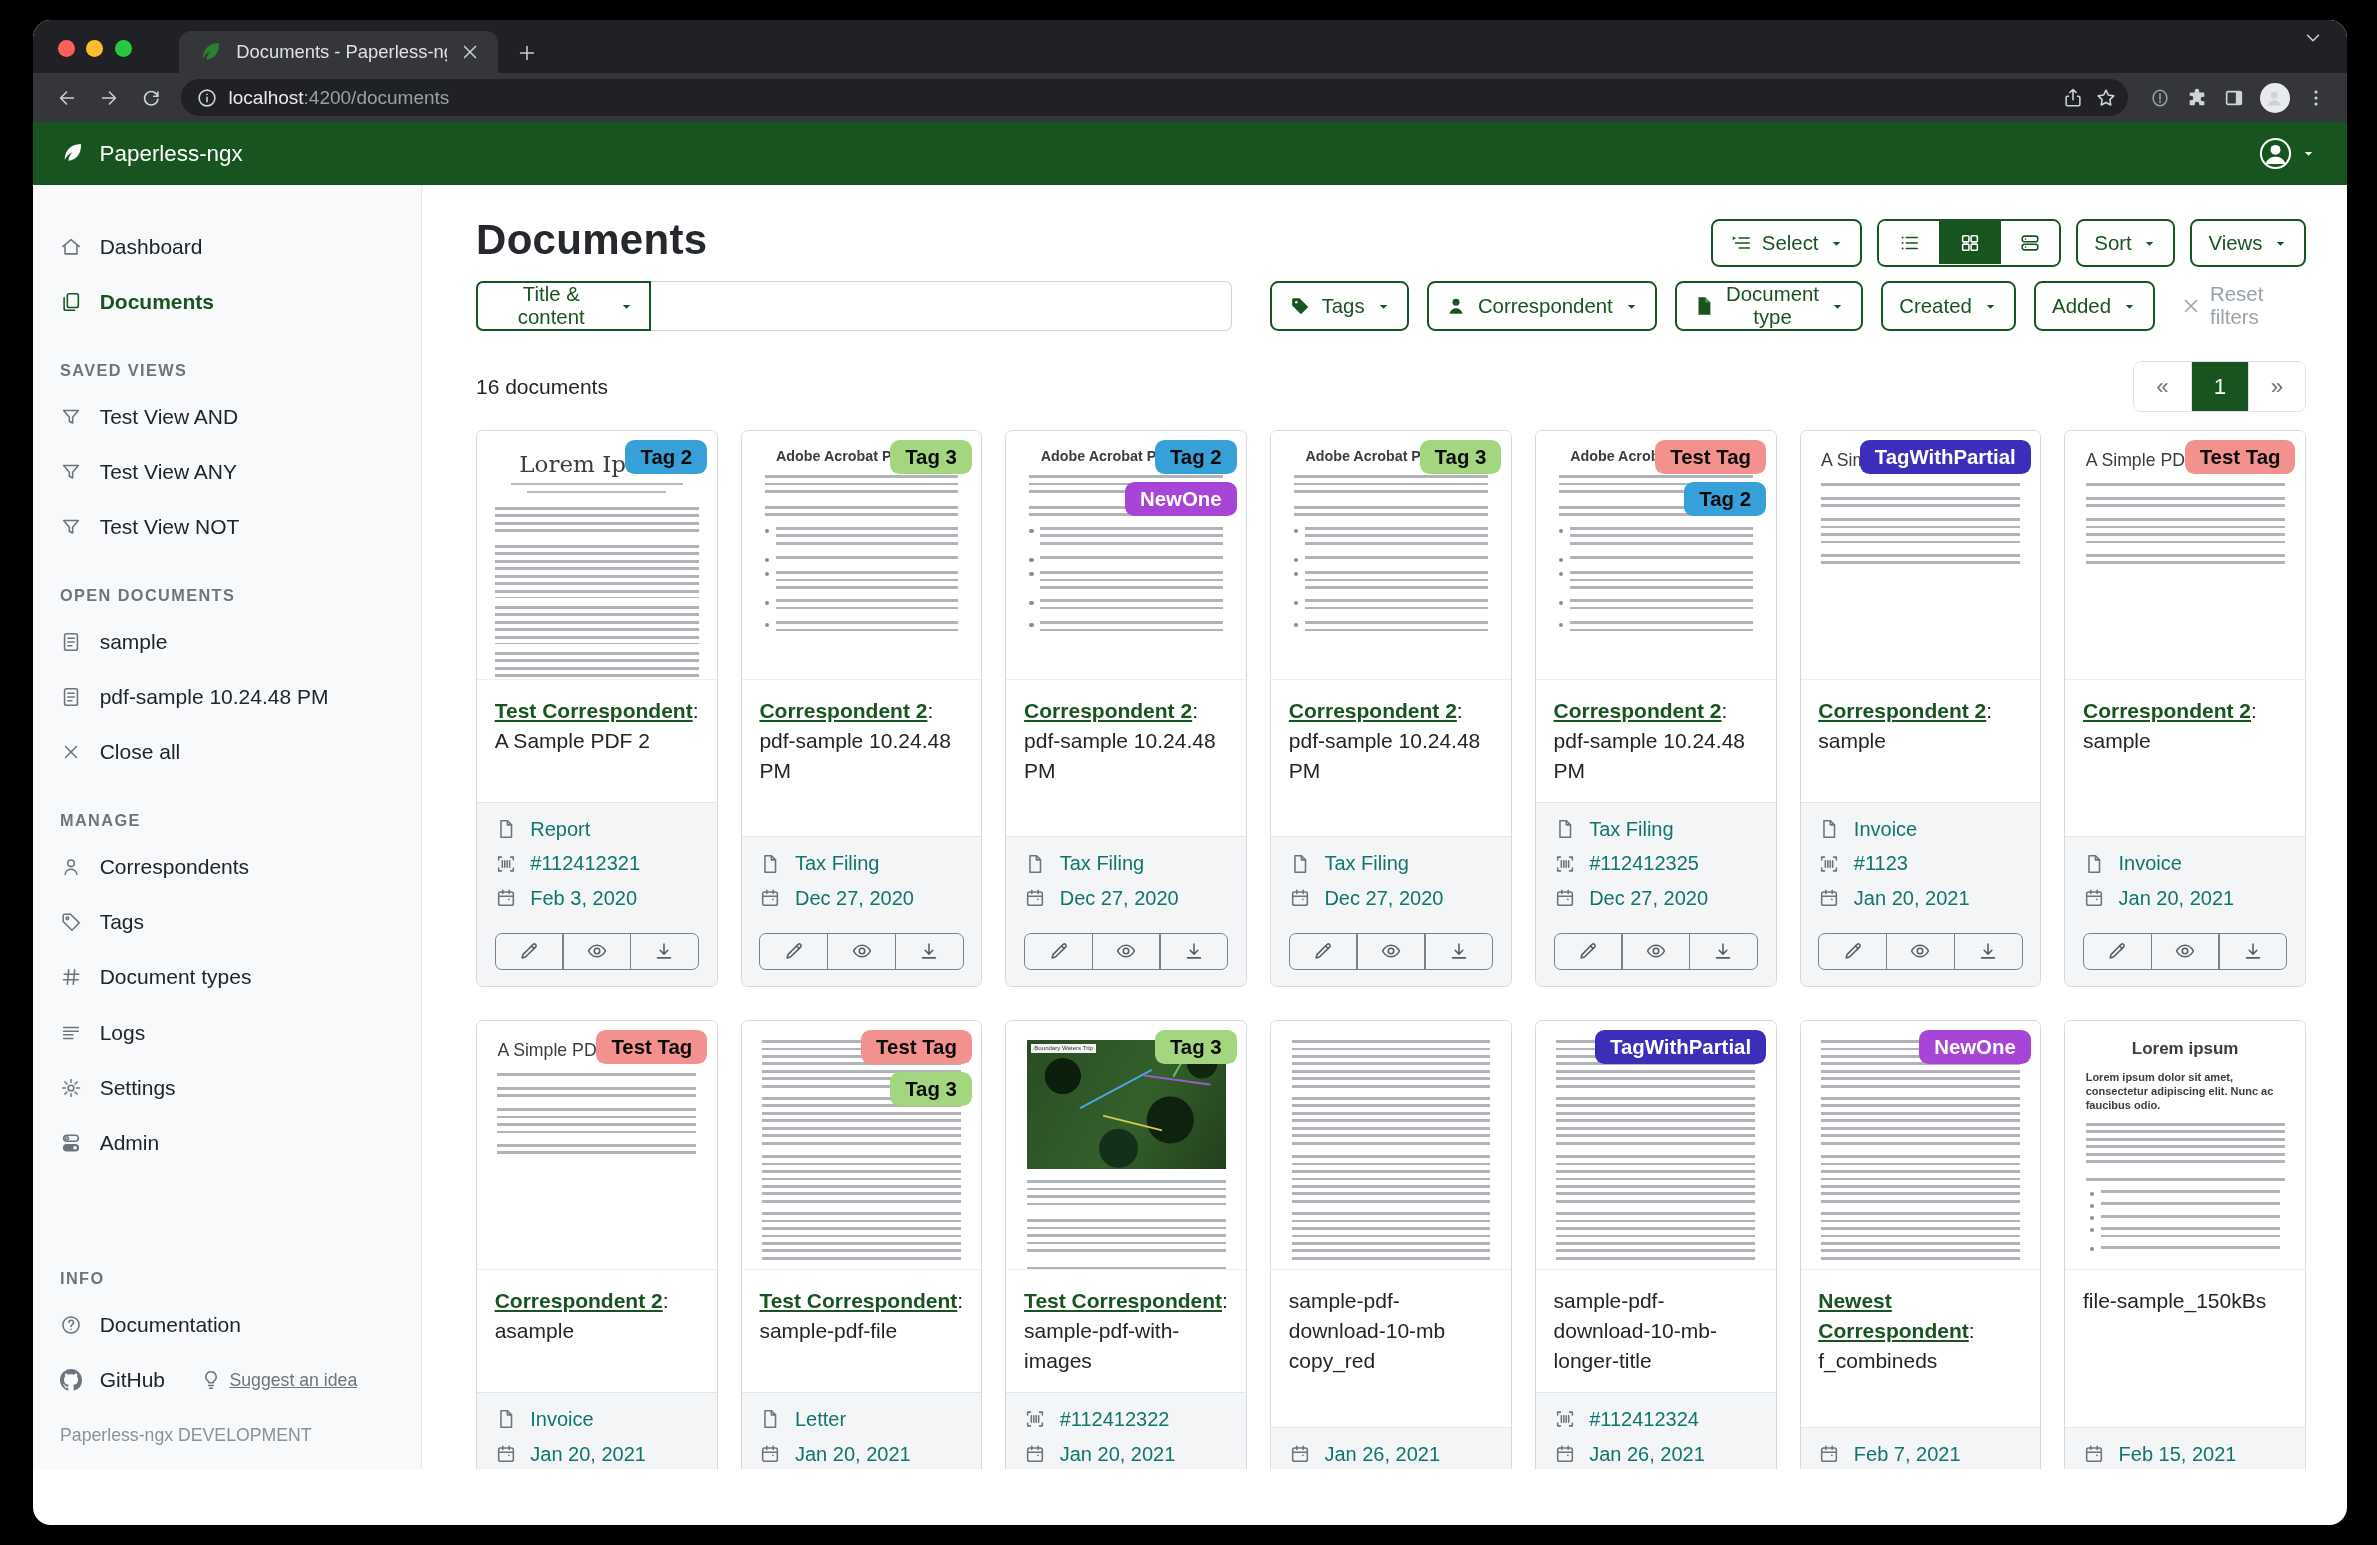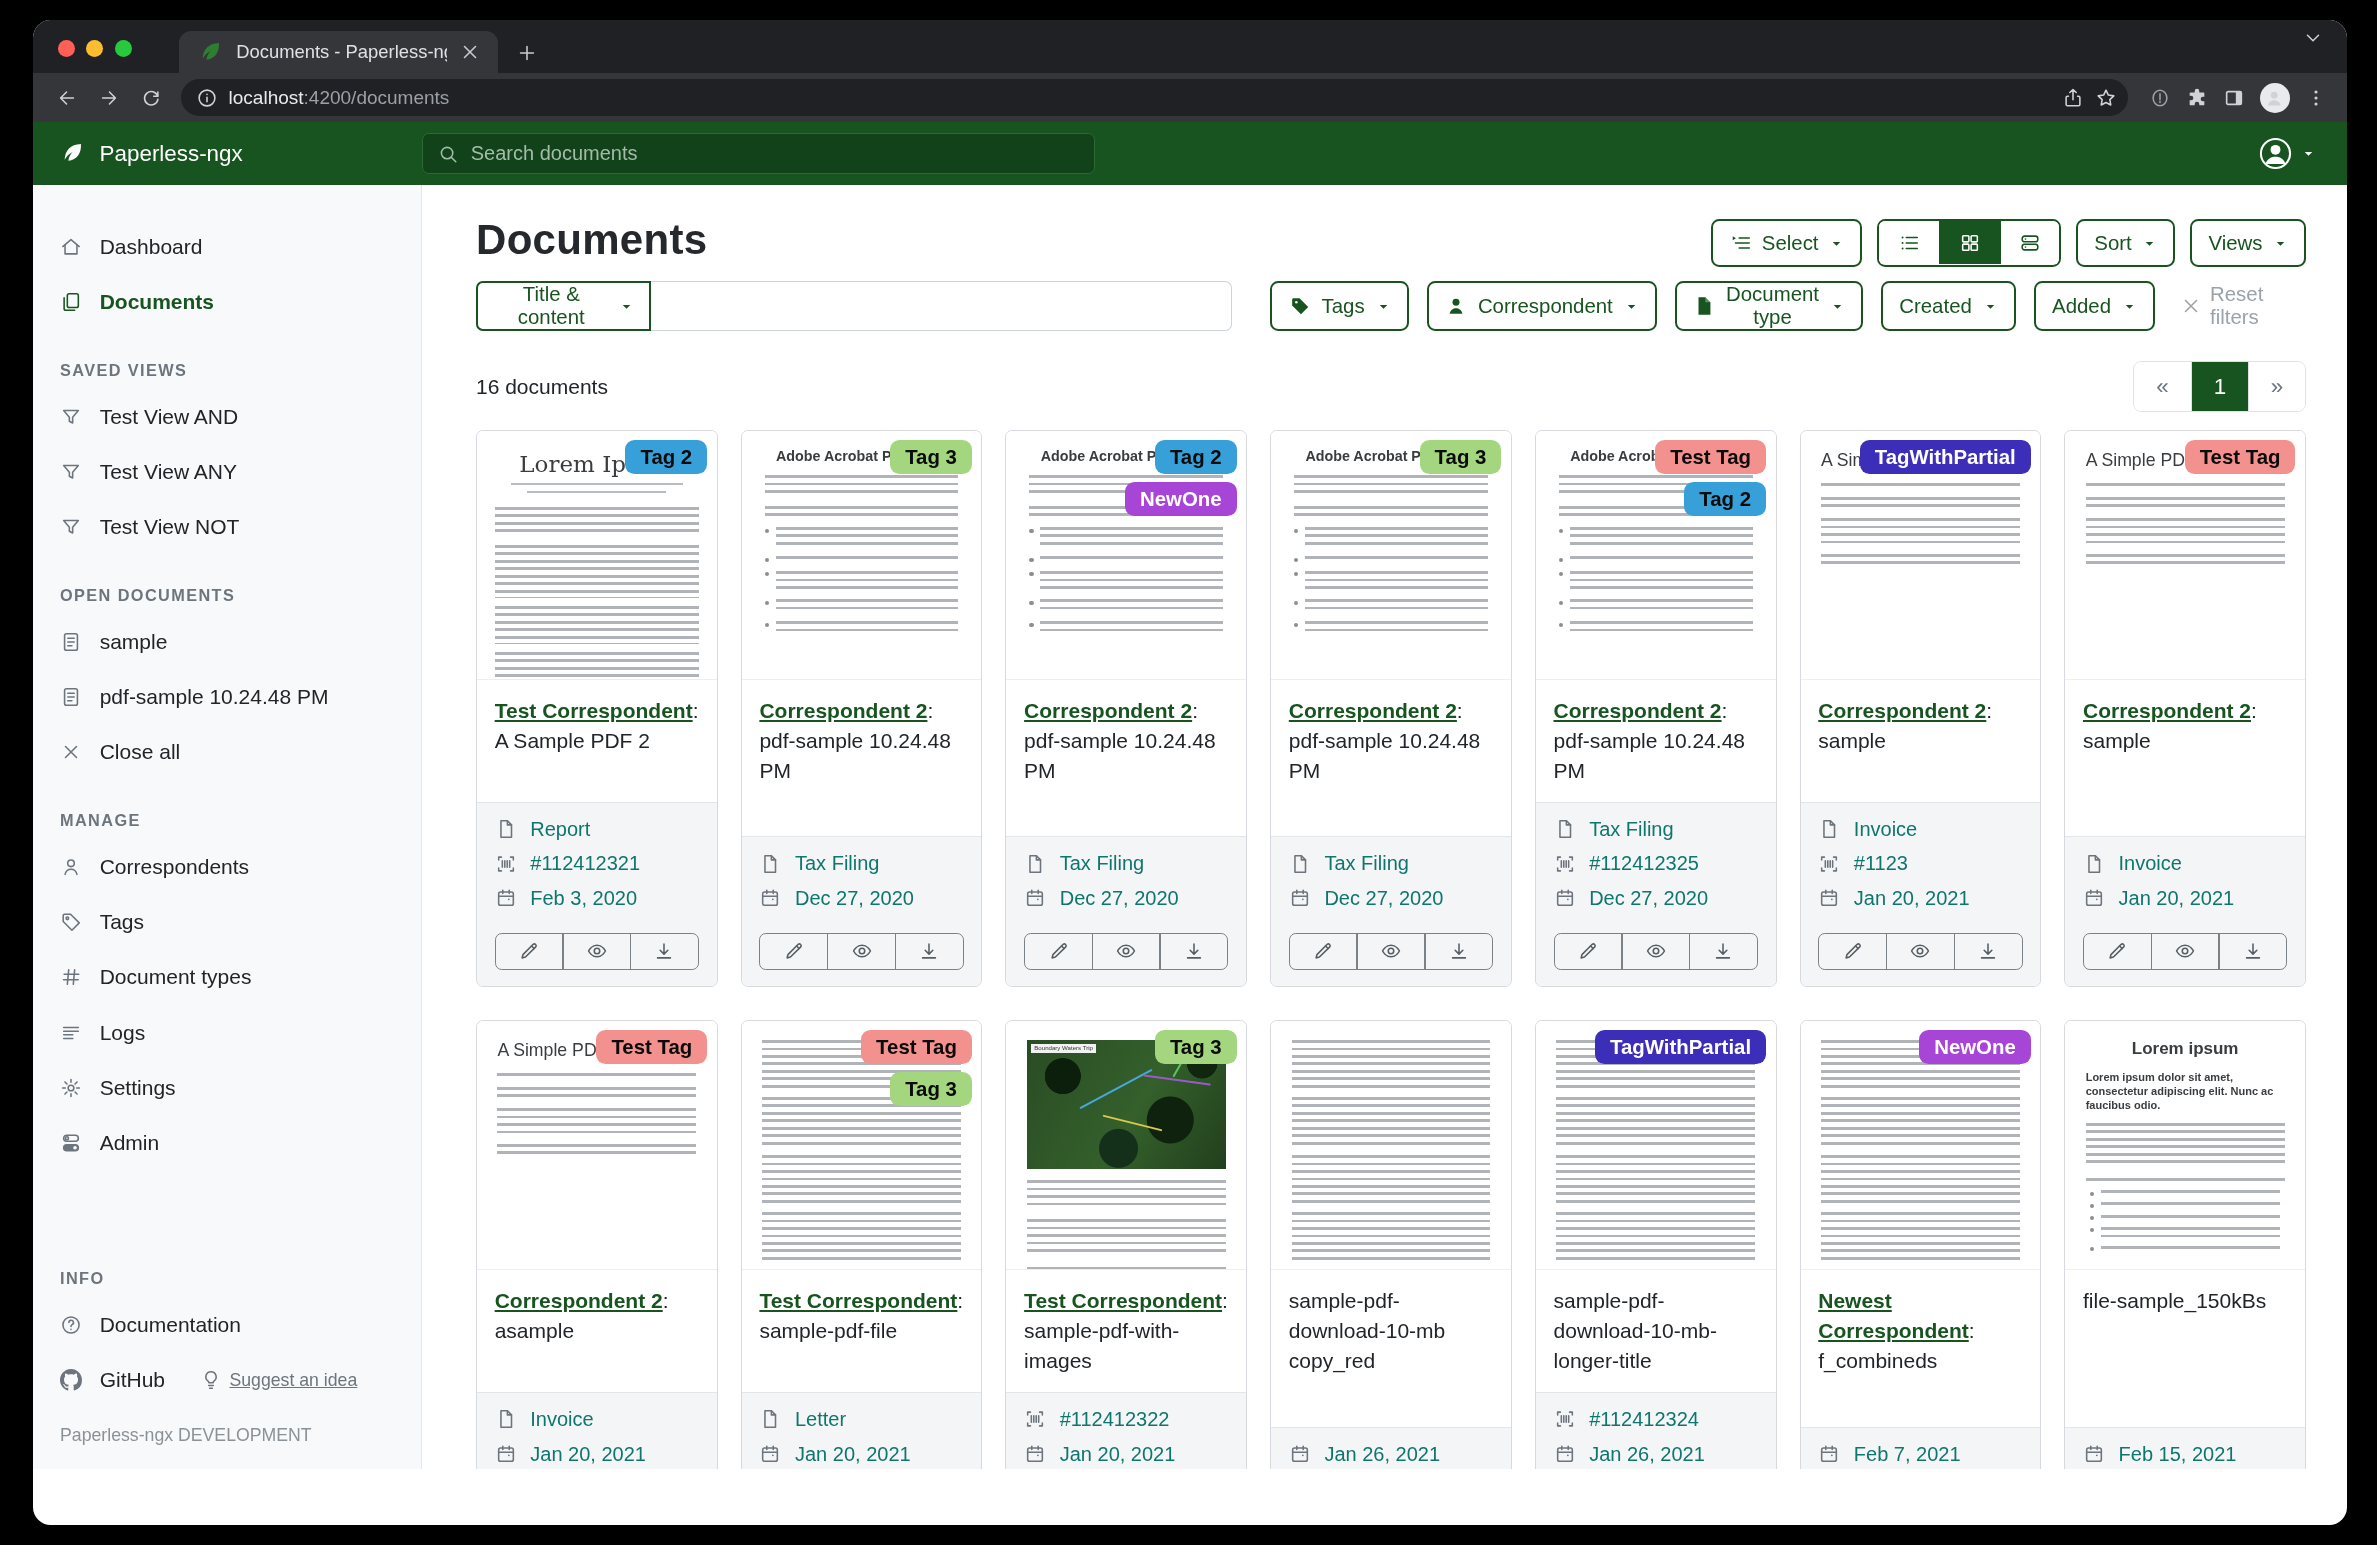--- a/index.html
+++ b/index.html
@@ -231,29 +231,20 @@
 
   <div class="appbar">
     <div class="brand">
       <span class="ic">
           <svg width="27" height="27" viewBox="0 0 24 24" fill="currentColor">
             <path d="M19.5 3.5c-9.5.5-14 5.5-14.5 14 2-3.2 4.2-5.3 7-6.8-2 2.3-3.3 4.8-3.7 7.8 7.8-1.2 11.7-6.7 11.2-15z"></path>
           </svg>
         </span>
       <span>Paperless-ngx</span>
     </div>
-    <div class="search">
-      <span class="ic">
-          <svg width="22" height="22" viewBox="0 0 24 24" fill="none" stroke="currentColor" stroke-width="1.7" stroke-linecap="round" stroke-linejoin="round">
-            <circle cx="11" cy="11" r="6.2"></circle>
-            <path d="M15.8 15.8 20.5 20.5"></path>
-          </svg>
-        </span>
-      <input placeholder="Search documents" style="">
-    </div>
     <div class="appbar-right">
       <span class="ic">
           <svg width="35" height="35" viewBox="0 0 24 24" fill="none" stroke="#fff" stroke-width="1.4">
             <circle cx="12" cy="12" r="10"></circle>
             <circle cx="12" cy="9.5" r="3.4" fill="#fff" stroke="none"></circle>
             <path d="M5 19.2c1.5-3.8 4.3-5 7-5s5.5 1.2 7 5z" fill="#fff" stroke="none"></path>
           </svg>
         </span>
       <span class="ic">
           <svg width="15" height="15" viewBox="0 0 24 24" fill="currentColor">

